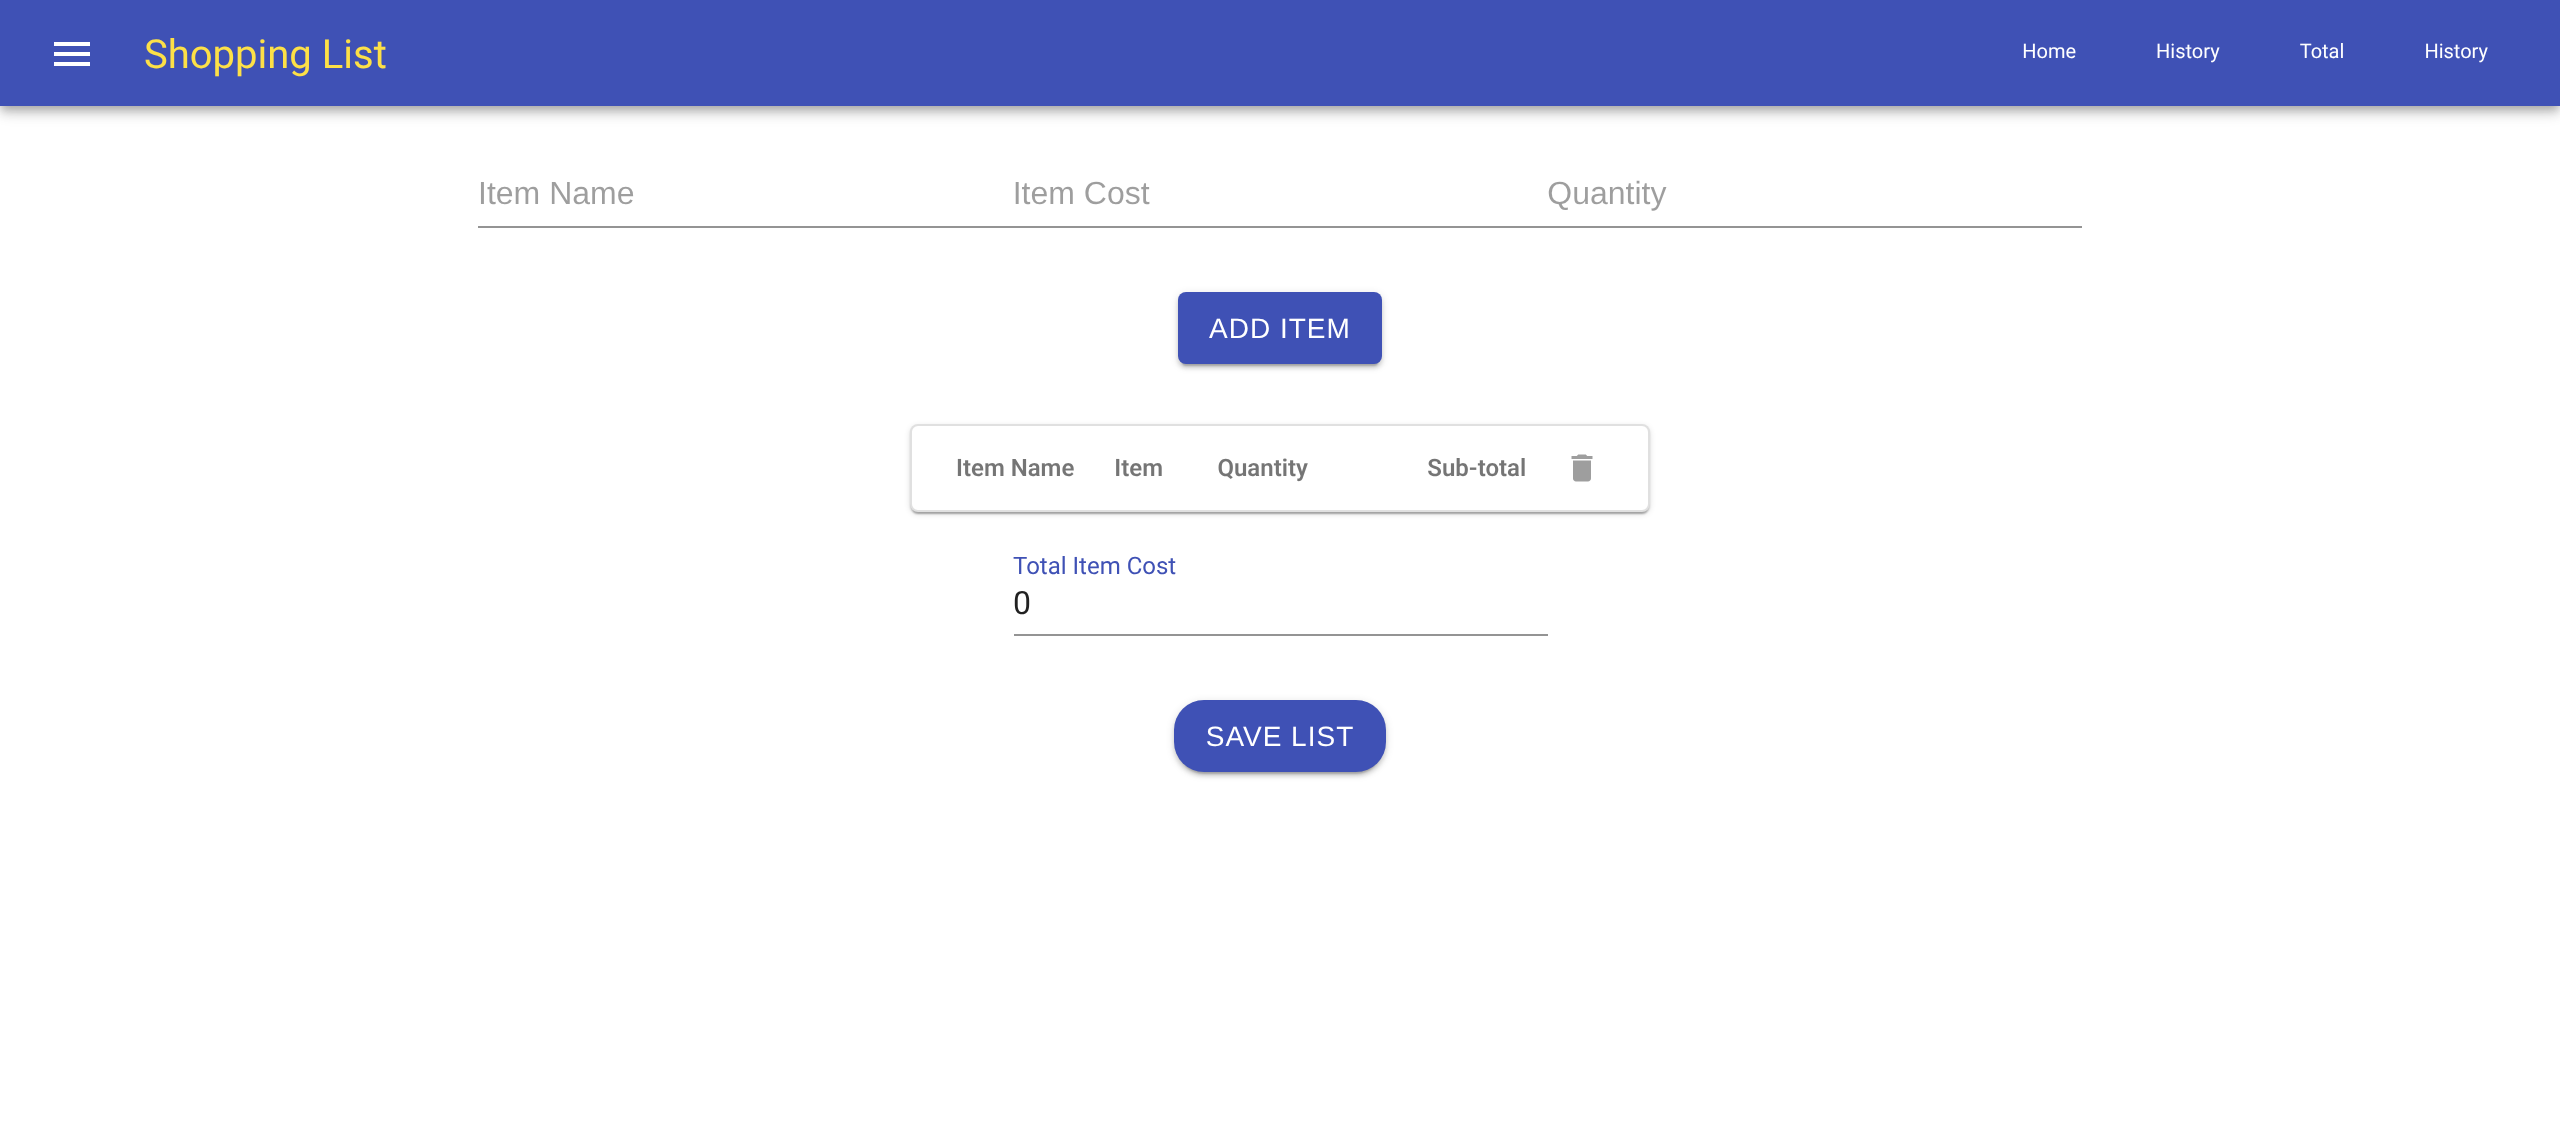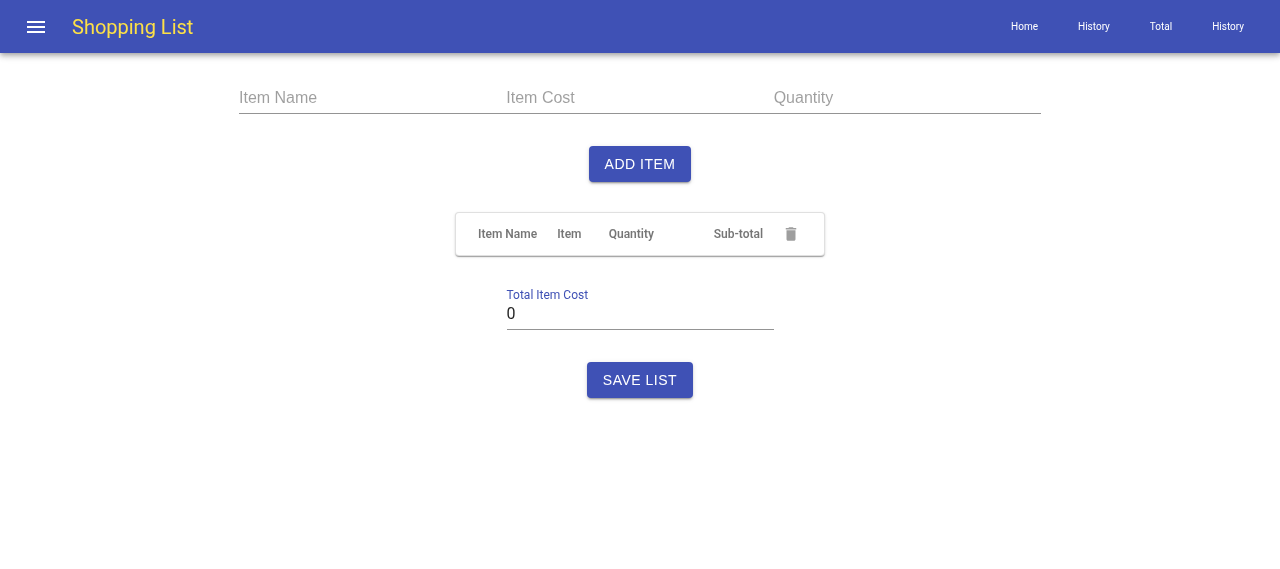--- a/index.html
+++ b/index.html
@@ -143,41 +143,42 @@
     .th-cost { width: 56px; }
     .th-quantity { width: 76px; }
     .th-subtotal { width: 72px; margin-left: 35px; }
     .th-delete { width: 24px; display: flex; justify-content: center; }
     
     .trash-icon svg {
       fill: rgba(0,0,0,0.38);
     }
     
     .total-field {
-      margin-top: 32px;
+      margin-top: 20px;
       width: 267px;
       position: relative;
     }
     
     .total-label {
       font-size: 12px;
       color: #3f51b5;
       display: block;
       margin-bottom: 2px;
     }
     
     .total-value {
       font-size: 16px;
       color: rgba(0,0,0,0.87);
       border-bottom: 1px solid rgba(0,0,0,0.42);
       padding-bottom: 6px;
     }
     
     .save-btn {
       margin-top: 32px;
+      border-radius: 15px;
     }
   </style>
 </head>
 <body>
 
 <div class="toolbar">
   <div class="burger-icon">
     <svg width="24" height="24" viewBox="0 0 24 24">
         <path d="M3 18h18v-2H3v2zm0-5h18v-2H3v2zm0-7v2h18V6H3z"></path>
       </svg>

